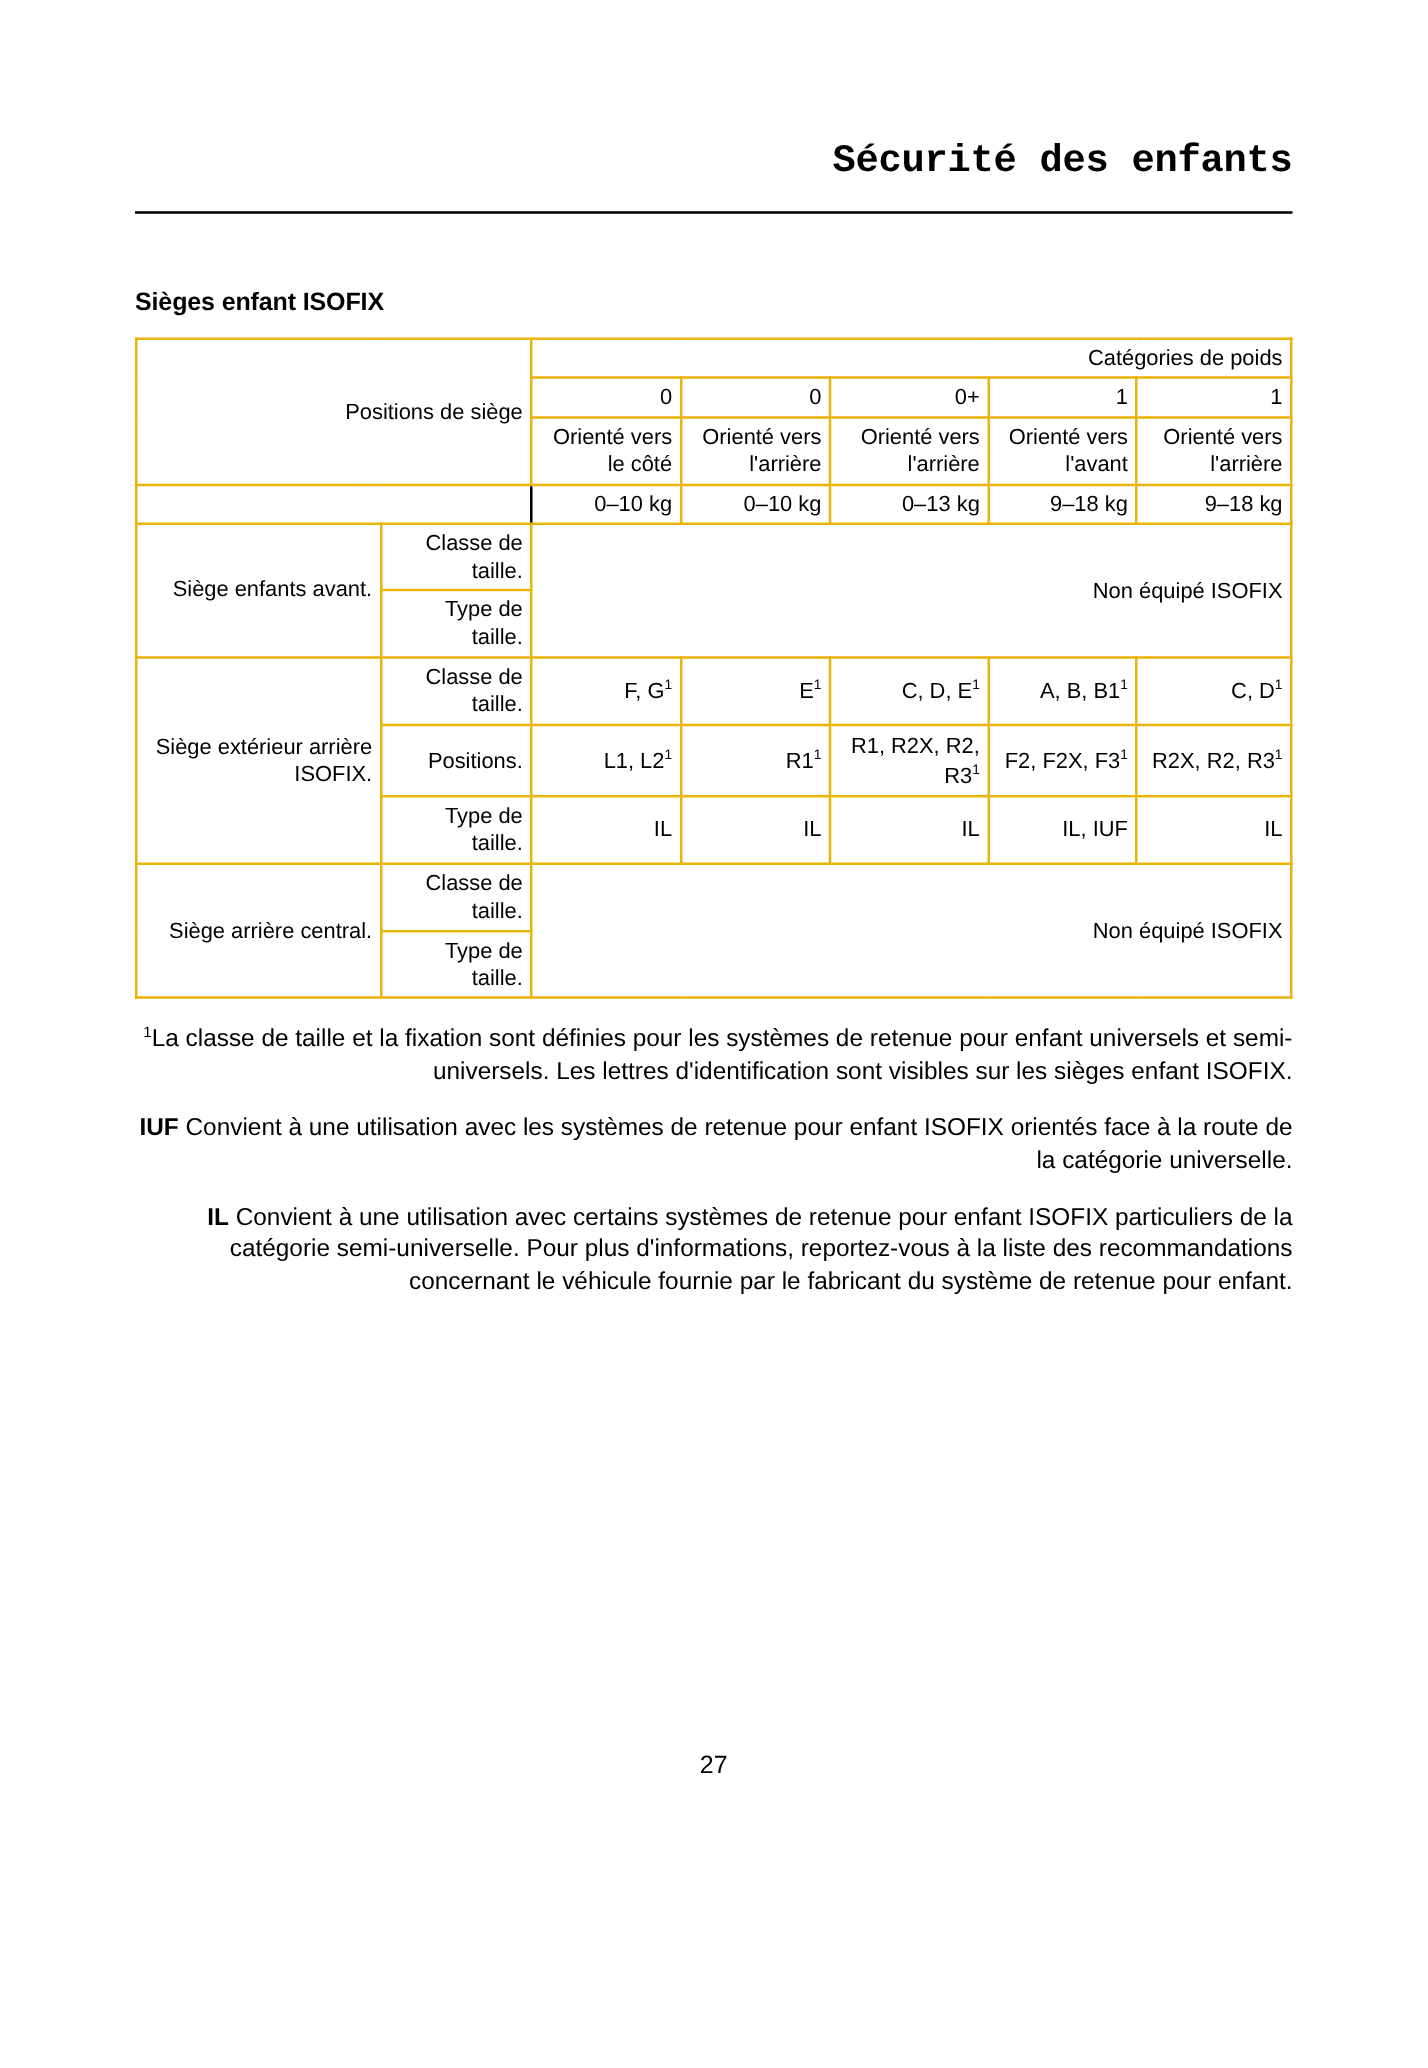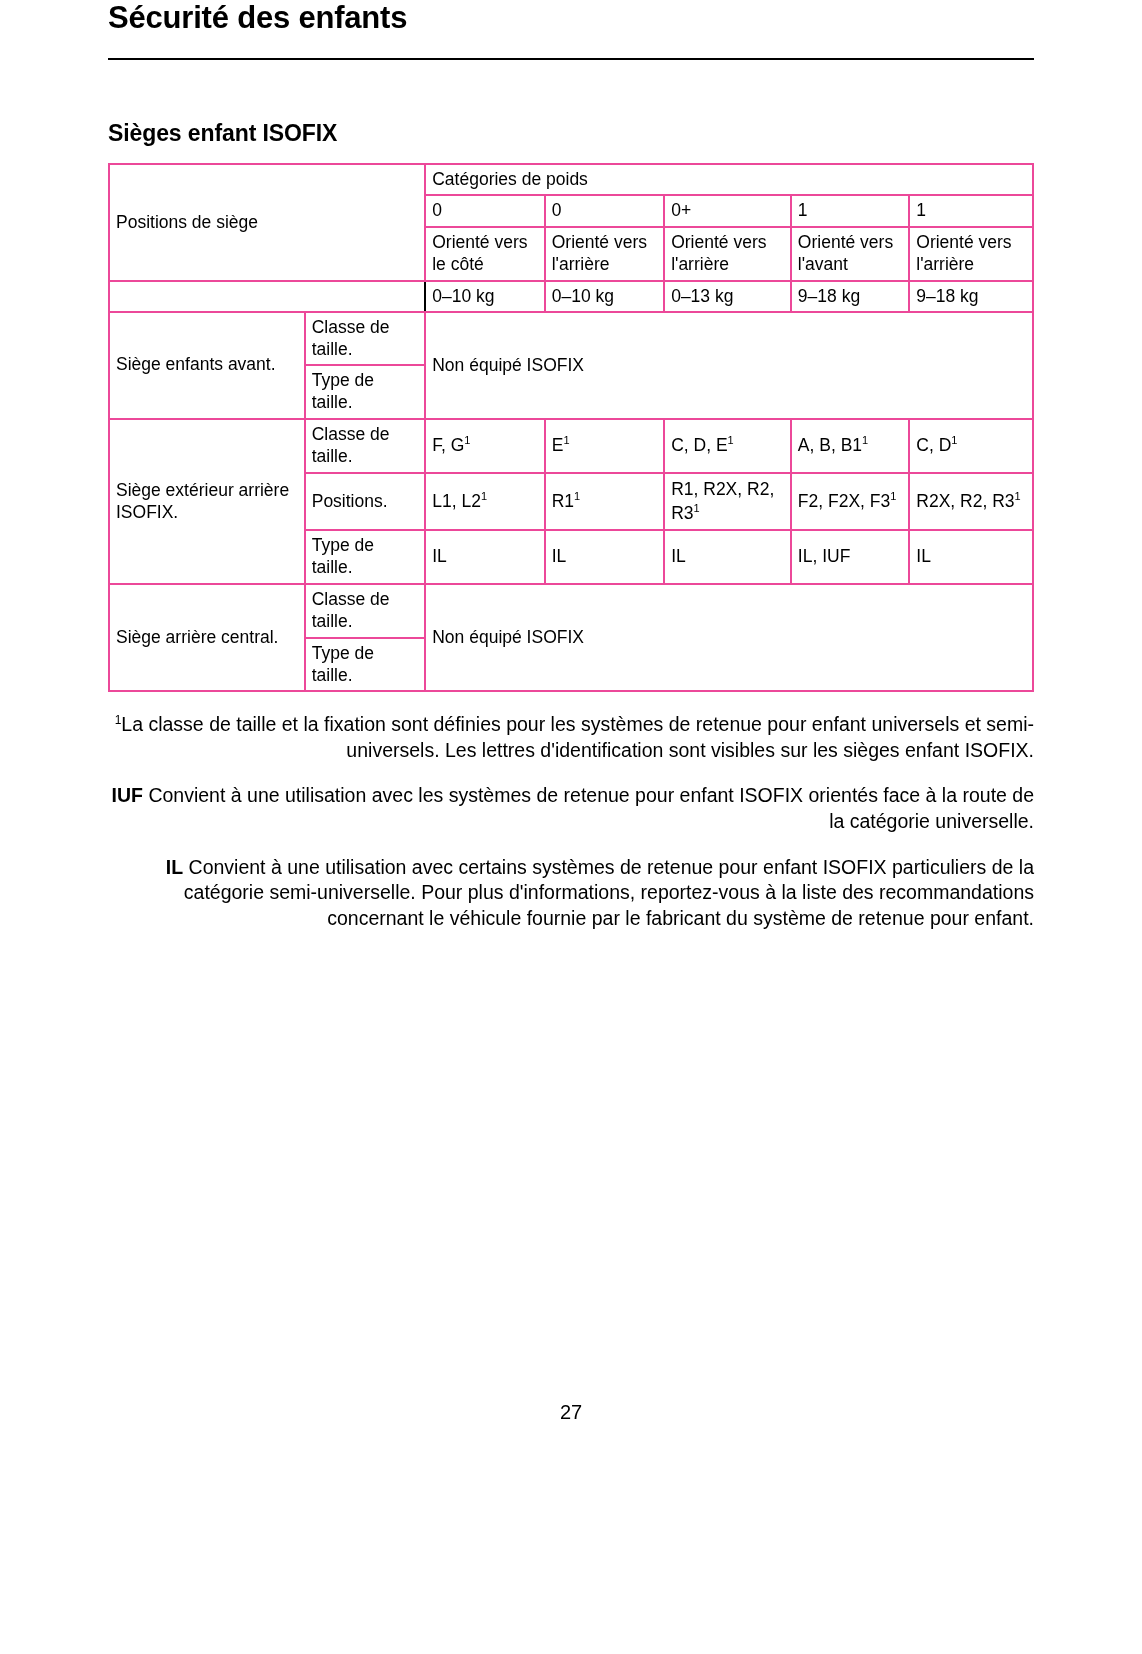--- a/index.html
+++ b/index.html
@@ -16,53 +16,55 @@
   }
   .page {
     position: relative;
     width: 1142px;
     height: 1654px;
     box-sizing: border-box;
     padding: 0 108px;
   }
   
   .doc-header {
-    text-align: left;
+    padding-top: 112px;
+    text-align: right;
+    font-family: Liberation Mono, monospace;
   }
   .doc-title {
     font-size: 31px;
     font-weight: bold;
     letter-spacing: -0.2px;
     color: #000;
   }
   .header-rule {
     margin-top: 22px;
     border-bottom: 2px solid #000;
   }
   
   .section-heading {
     margin-top: 60px;
-    font-size: 23px;
+    font-size: 20px;
     font-weight: bold;
     letter-spacing: -0.1px;
   }
   
   table.isofix {
     margin-top: 16px;
     border-collapse: collapse;
     width: 100%;
     table-layout: fixed;
   }
   table.isofix td, table.isofix th {
-    border: 2px solid #ec4899;
+    border: 2px solid #eab308;
     padding: 4px 6px;
     vertical-align: middle;
     font-size: 17.5px;
     font-weight: normal;
-    text-align: left;
+    text-align: right;
   }
   .hdr {
     font-weight: bold;
     font-size: 17px;
     line-height: 1.25;
   }
   .hdr-wide {
     font-weight: bold;
     font-size: 18px;
   }

